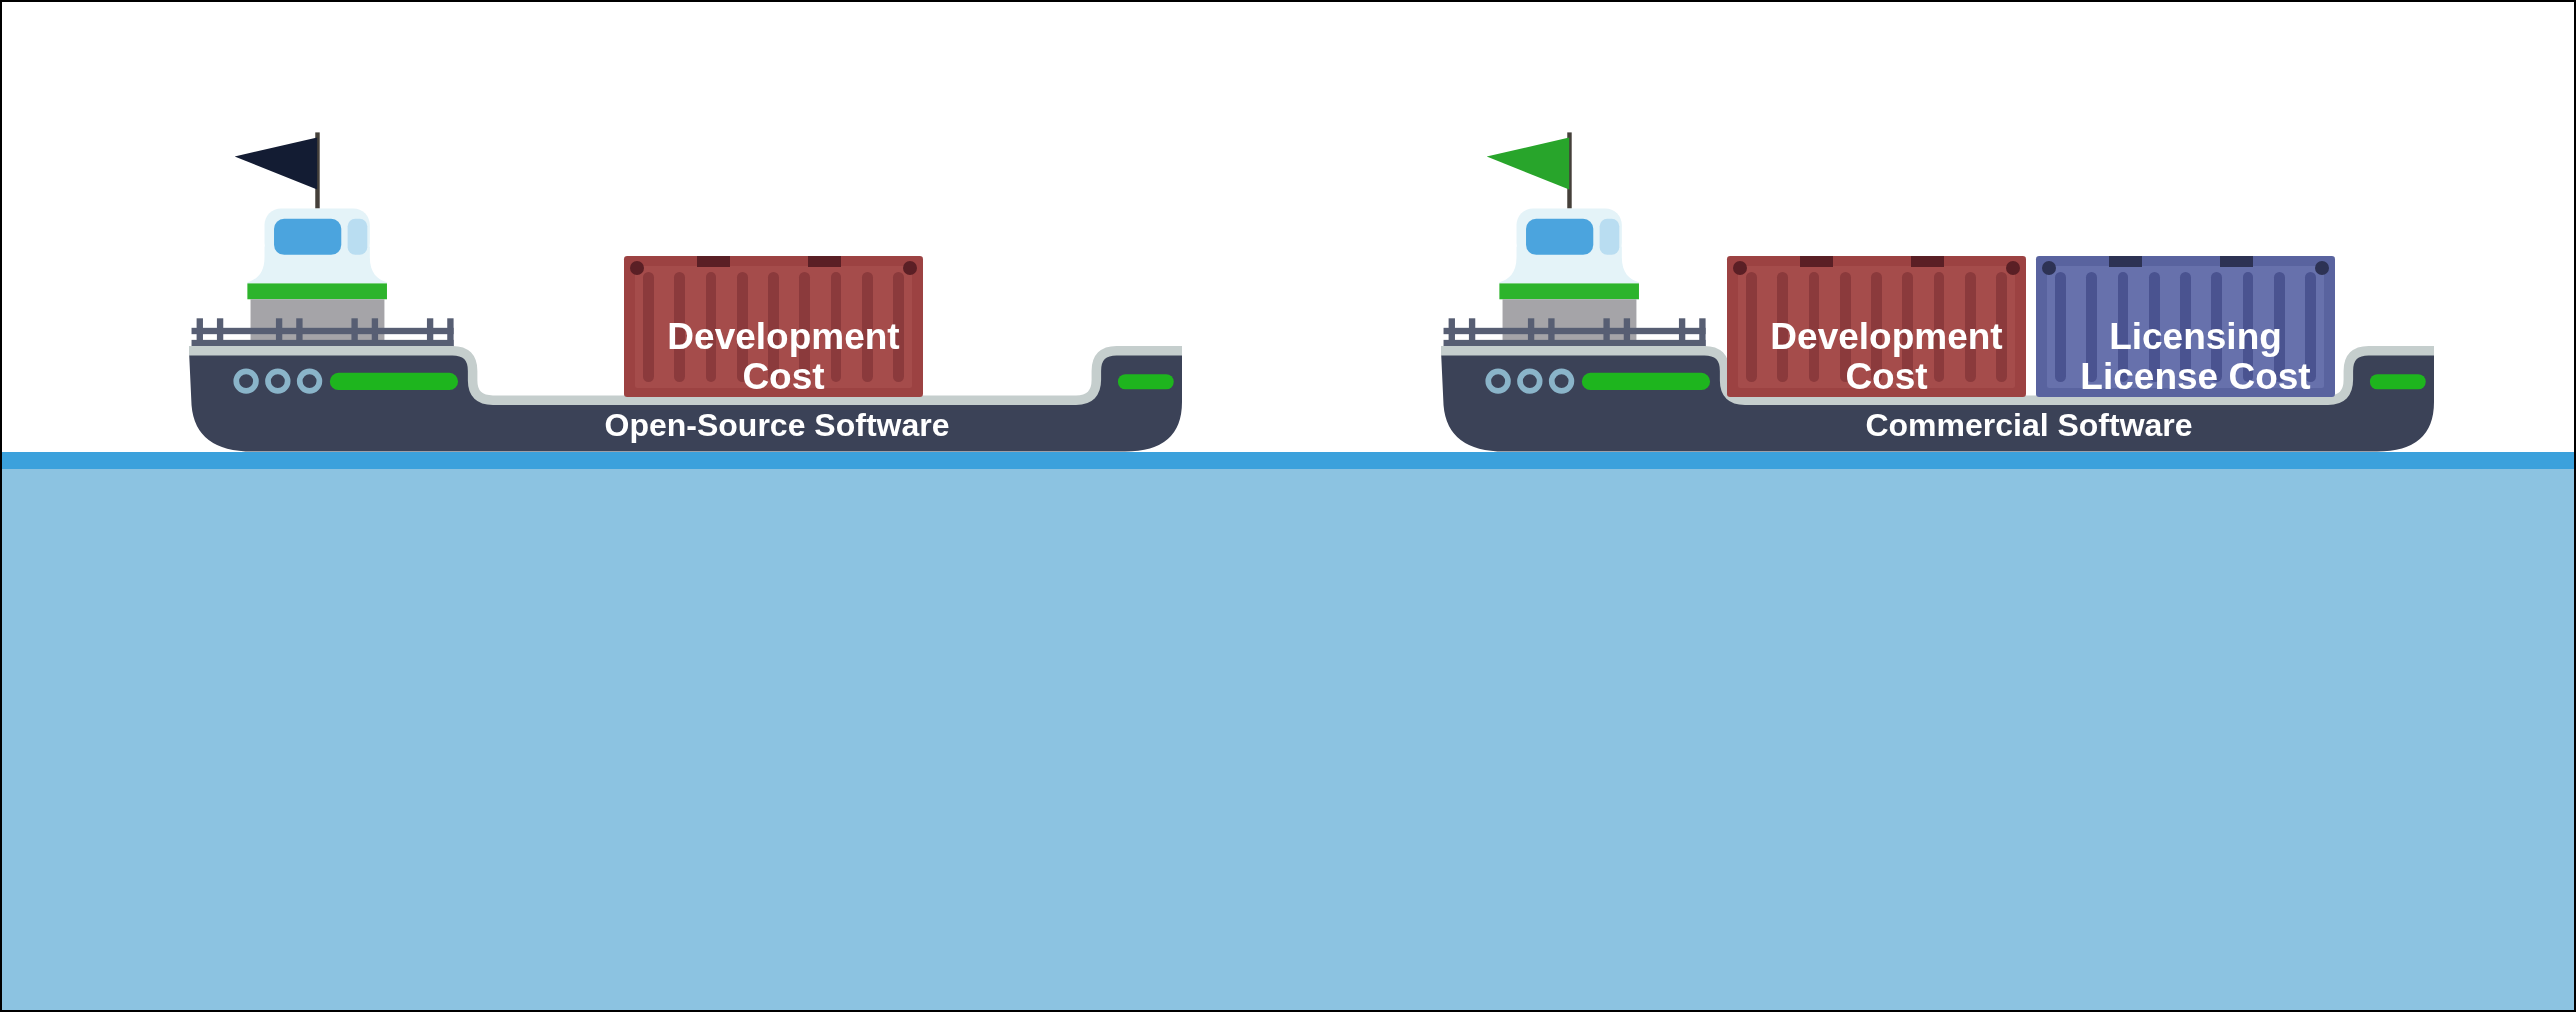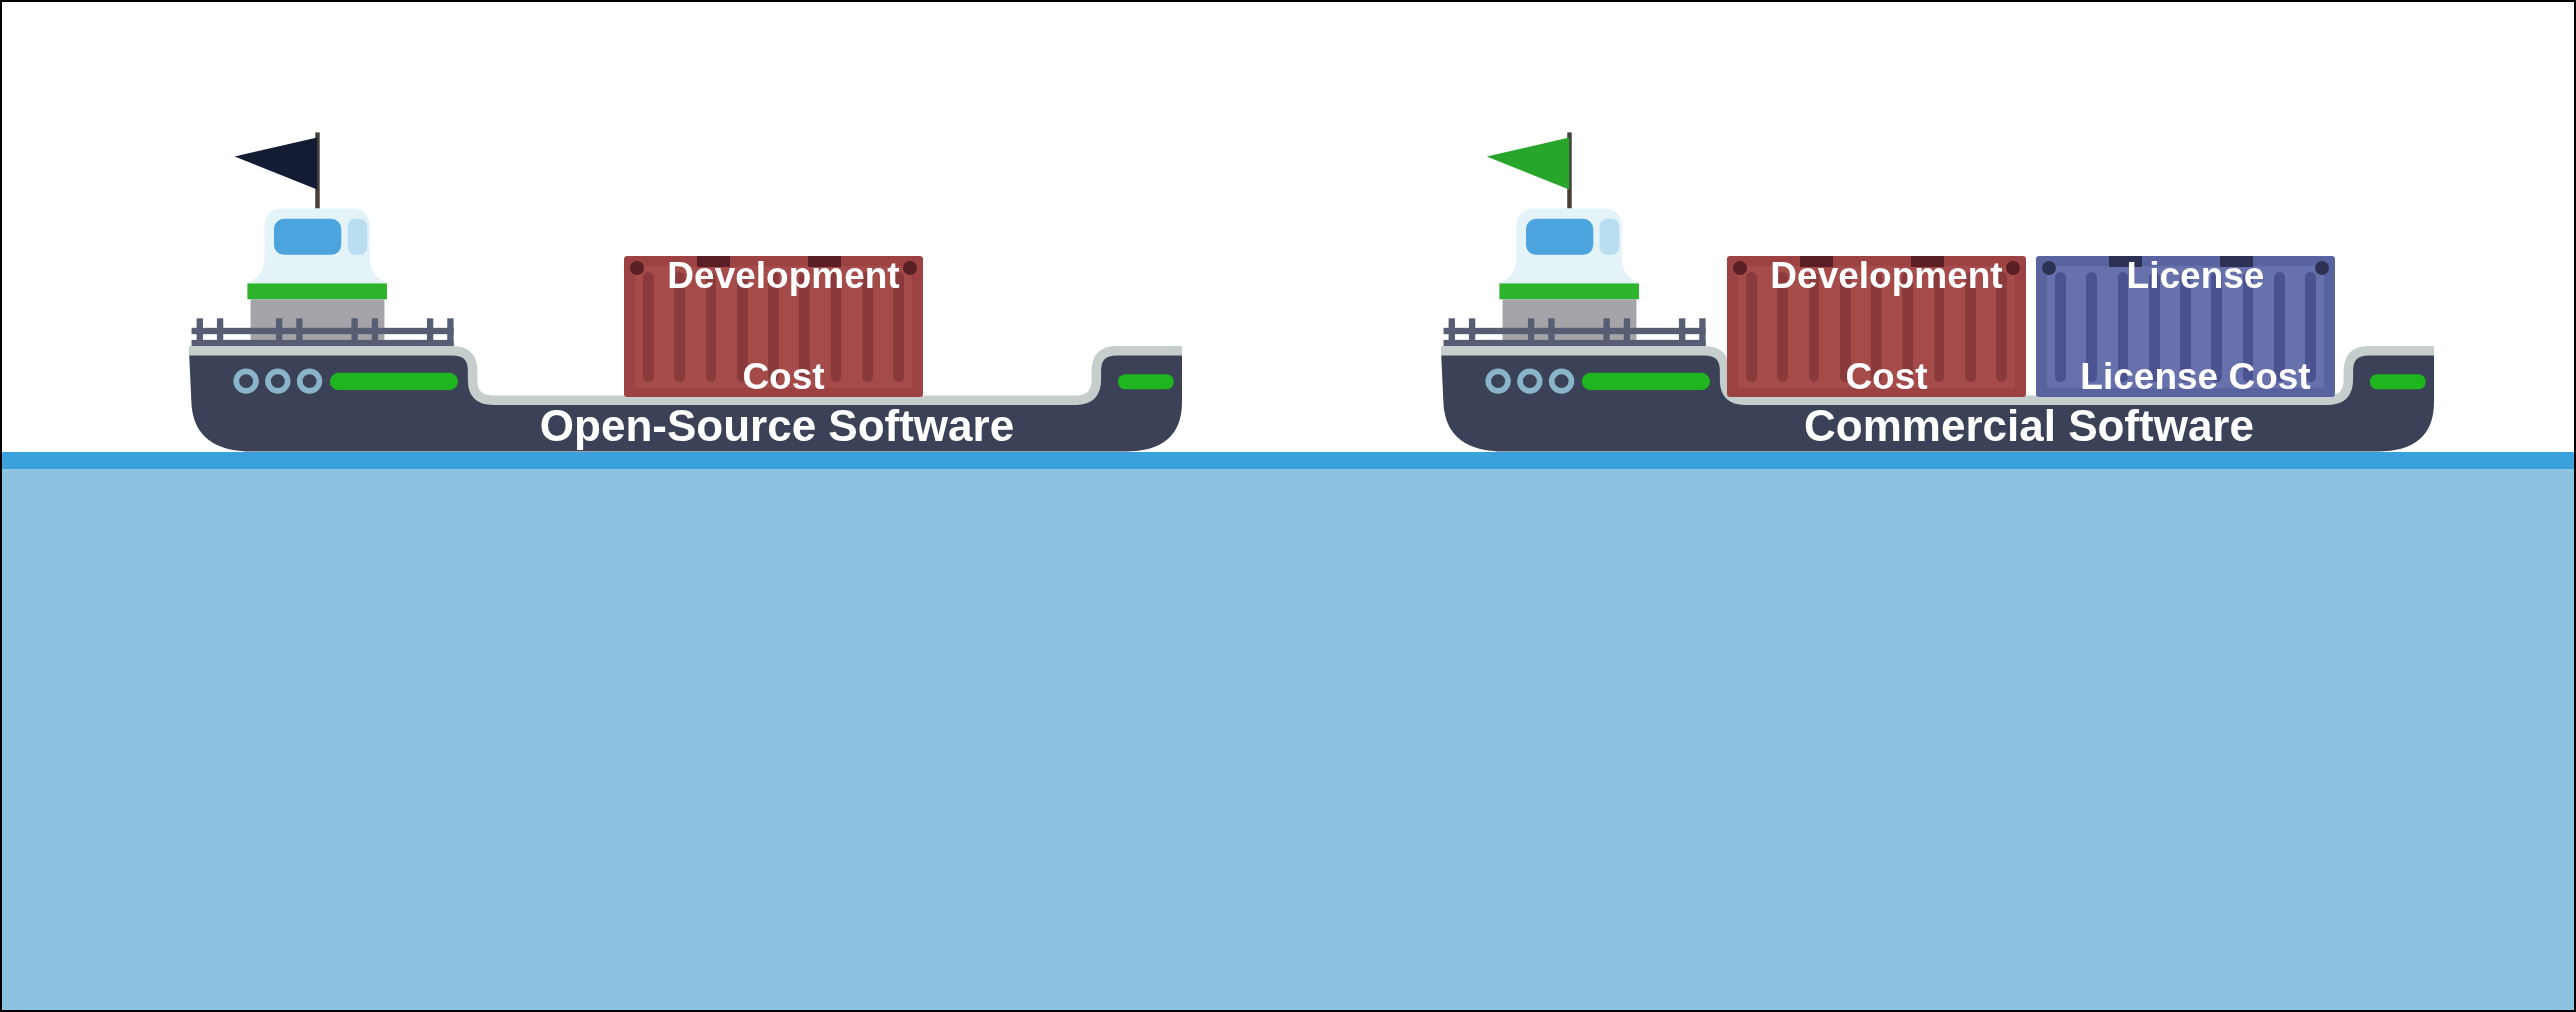--- a/index.html
+++ b/index.html
@@ -14,22 +14,22 @@
   .theme-blue{--c-frame:var(--blue-frame);--c-panel:var(--blue-panel);--c-ridge:var(--blue-ridge);--c-dark:var(--blue-dark);}
   .cargo-container{background:var(--c-frame);}
   .panel{position:absolute;left:11.4px;right:11.4px;top:10px;bottom:9px;background:var(--c-panel);border-radius:2.5px;display:flex;justify-content:space-between;padding:0 7.6px;box-sizing:border-box;}
   .panel i{flex:0 0 10.8px;margin:6.3px 0;border-radius:5.7px;background:var(--c-ridge);}
   .hole{position:absolute;top:5px;width:14px;height:14px;border-radius:50%;background:var(--c-dark);}
   .hole-l{left:5.7px;}
   .hole-r{right:5.7px;}
   .latch{position:absolute;top:0;width:33px;height:11.4px;background:var(--c-dark);}
   .latch-1{left:73px;}
   .latch-2{left:184px;}
-  .container-label{position:absolute;inset:0;display:flex;flex-direction:column;align-items:center;justify-content:space-between;color:var(--label-text);font-size:37px;line-height:40px;font-weight:700;text-align:center;z-index:3;padding-left:20px;}
-  .ship-label{position:absolute;left:282px;top:297px;width:612px;text-align:center;color:var(--label-text);font-size:44px;line-height:37px;font-weight:700;z-index:3;white-space:nowrap;}
+  .container-label{position:absolute;inset:0;display:flex;flex-direction:column;align-items:center;justify-content:flex-end;color:var(--label-text);font-size:37px;line-height:40px;font-weight:700;text-align:center;z-index:3;padding-left:20px;}
+  .ship-label{position:absolute;left:282px;top:297px;width:612px;text-align:center;color:var(--label-text);font-size:32px;line-height:37px;font-weight:700;z-index:3;white-space:nowrap;}
 </style>
 </head>
 <body>
 
 <div class="scene">
   <div class="water-band"></div>
   <div class="water-body"></div>
 
   <div class="ship" style="left:187px">
     <svg width="993" height="343" viewBox="0 0 1565 540">
@@ -150,20 +150,20 @@
           <i></i>
           <i></i>
           <i></i>
           <i></i>
         </div>
       <span class="hole hole-l"></span>
       <span class="hole hole-r"></span>
       <span class="latch latch-1"></span>
       <span class="latch latch-2"></span>
       <div class="container-label">
-        <div>License</div>
+        <div>Licensing</div>
         <div>License Cost</div>
       </div>
     </div>
     <div class="ship-label">Commercial Software</div>
   </div>
 </div>
 
 
 </body></html>

